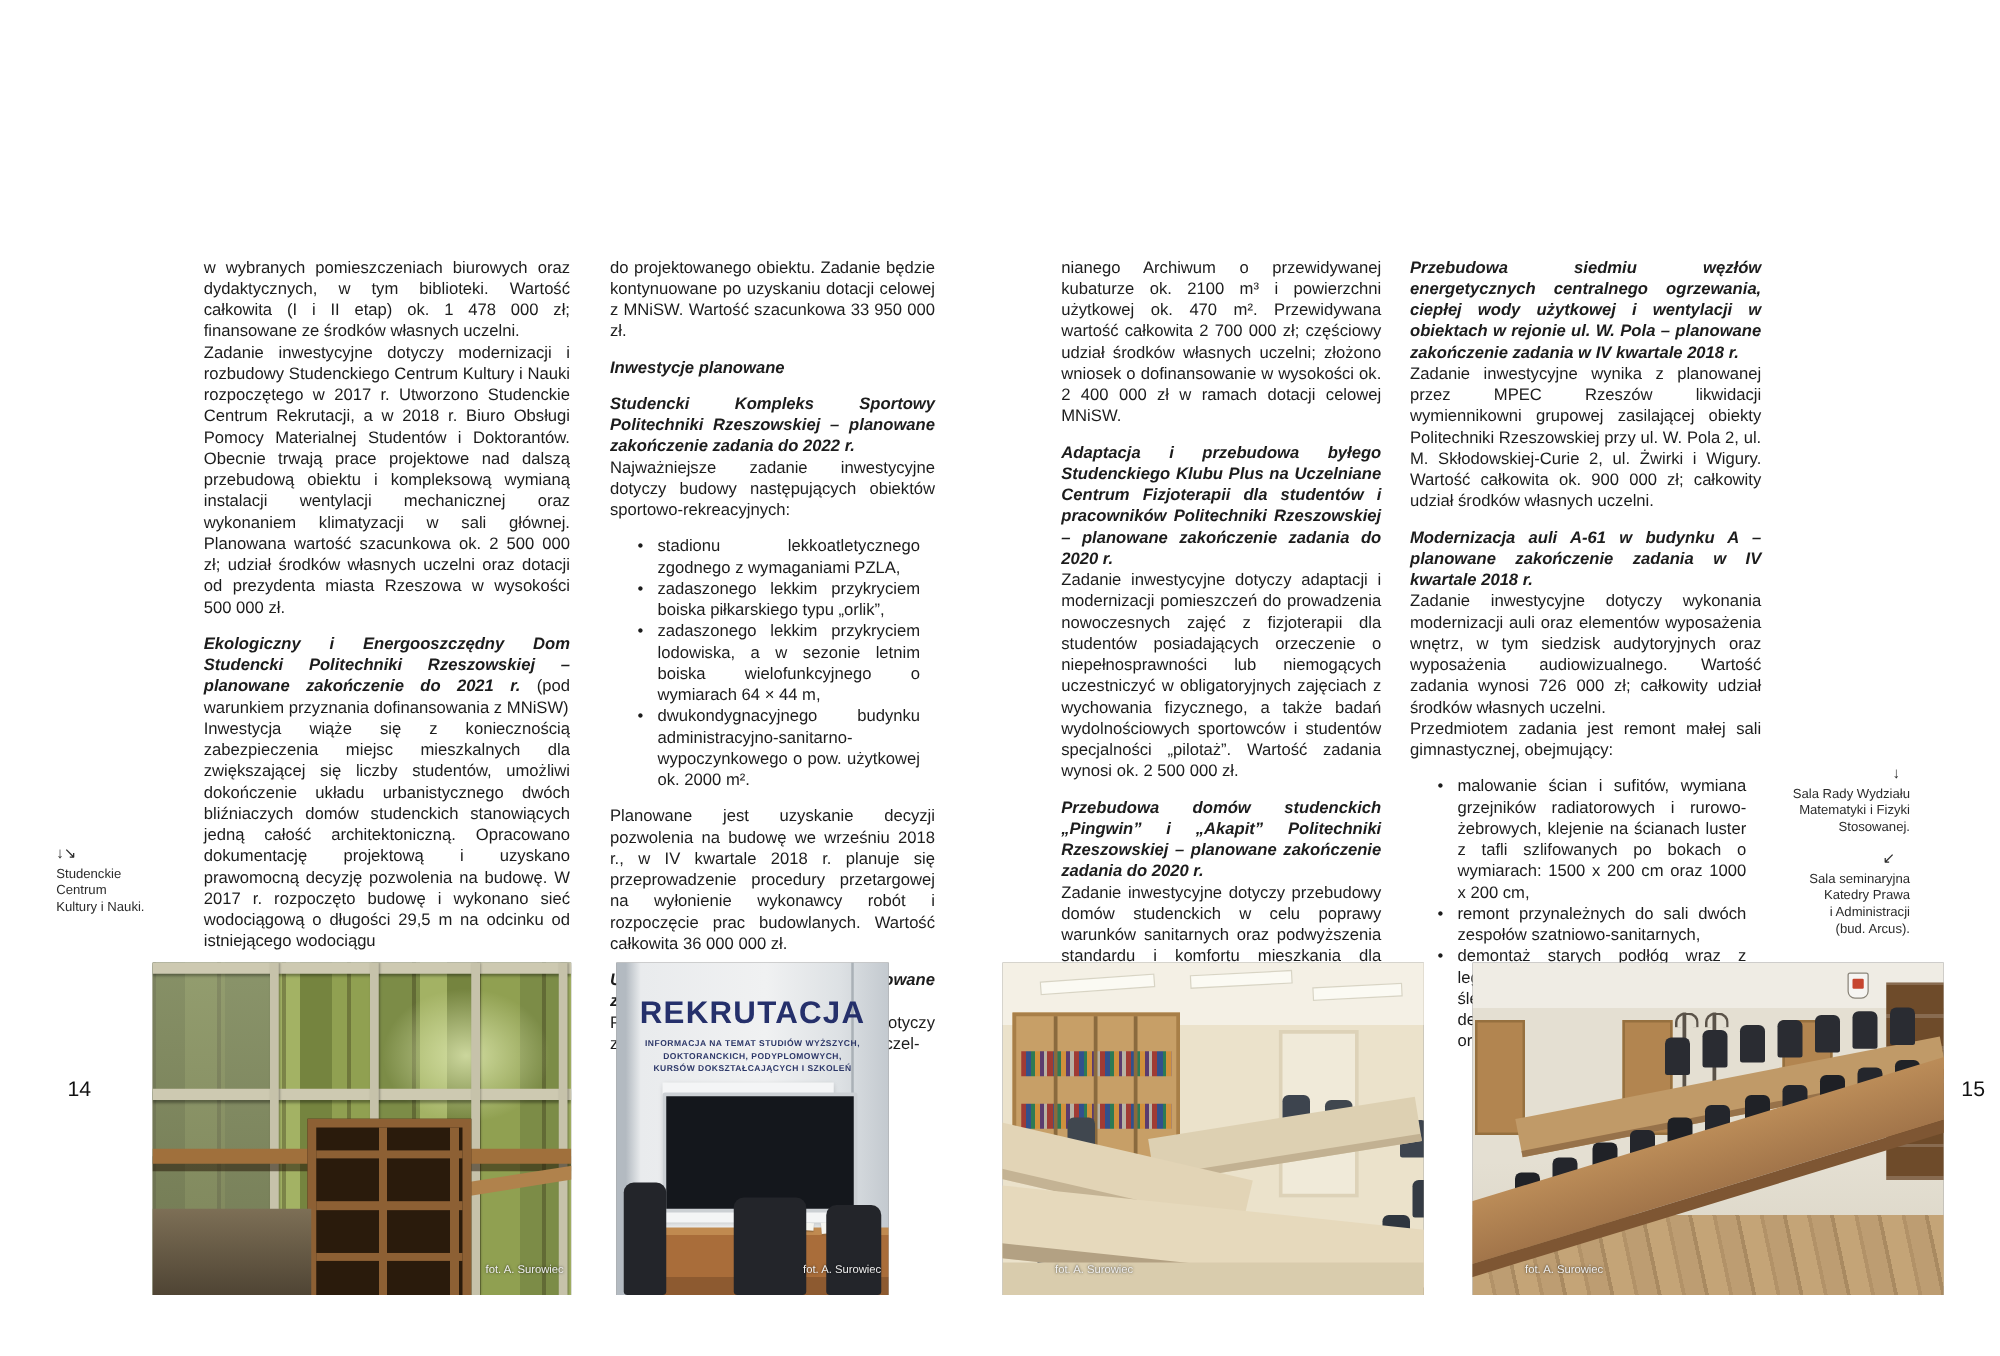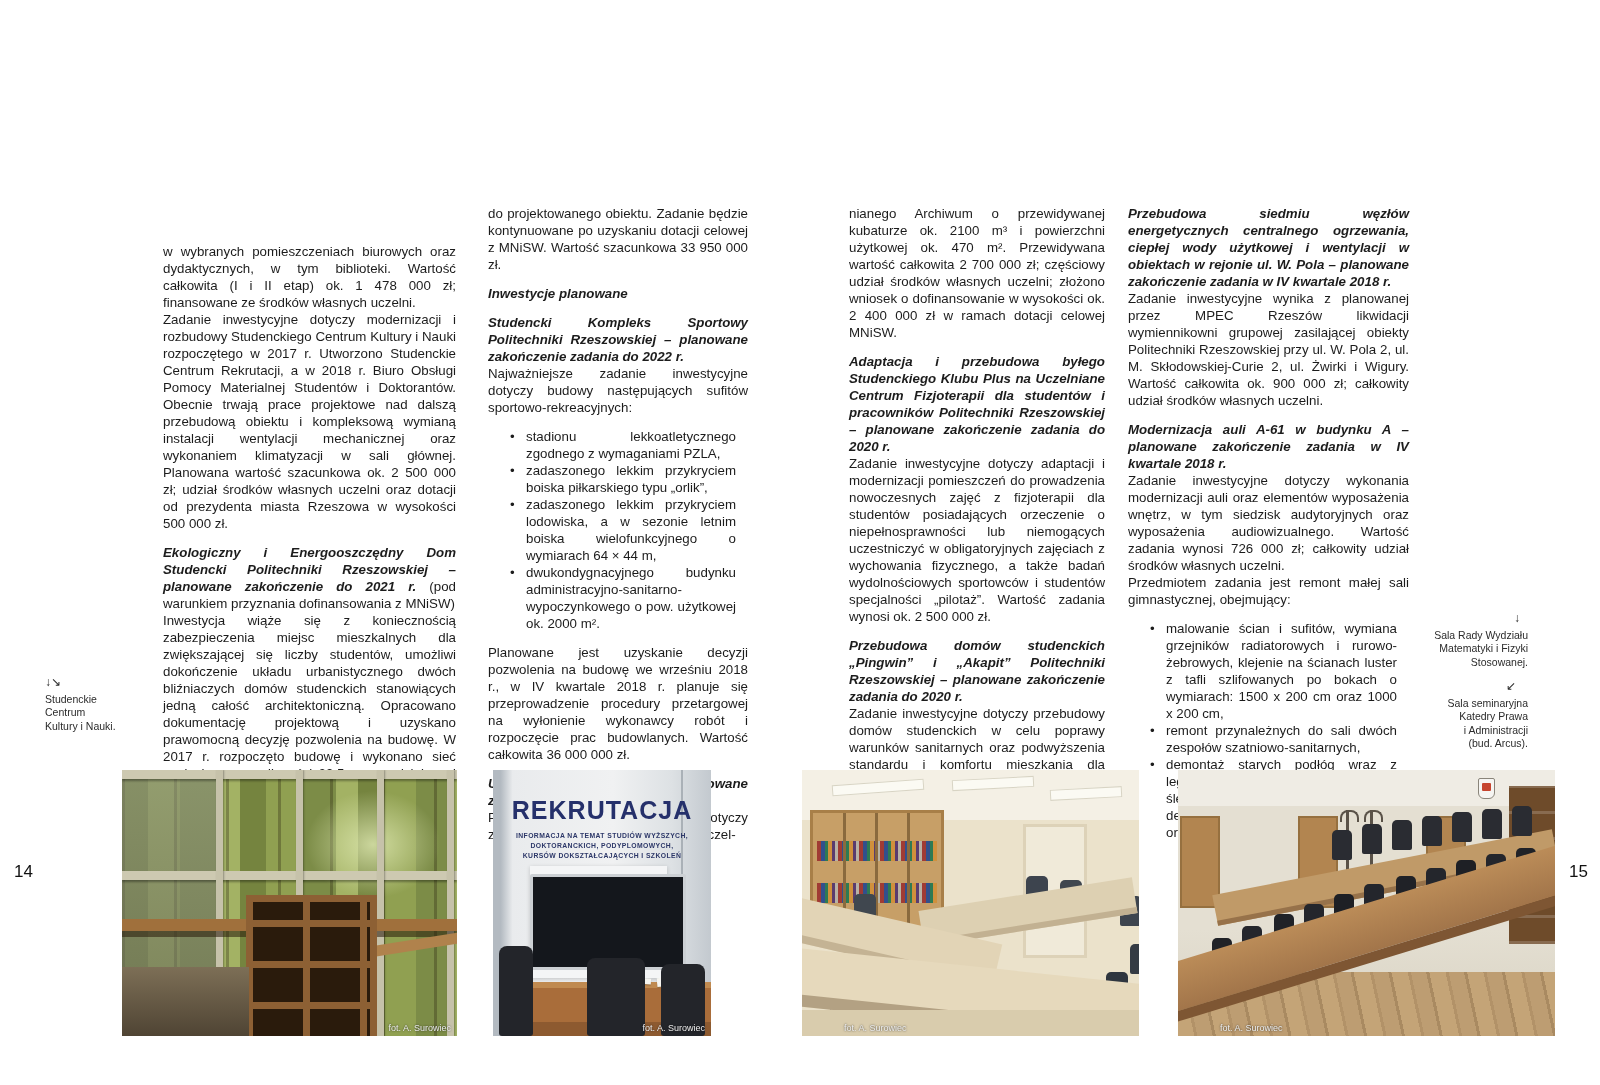--- a/index.html
+++ b/index.html
@@ -6,44 +6,44 @@
   .spread{position:relative;width:1600px;height:1085px;background:#ffffff;overflow:hidden;
           font-family:"Liberation Sans",sans-serif;color:#1c1c1c;}
   
   .col{position:absolute;top:205px;font-size:13.3px;line-height:17px;text-align:justify;color:#1c1c1c;}
   .col p{margin:0;}
   .col .gap{margin-top:12px;}
   .h{font-weight:700;font-style:italic;}
   ul.bl{margin:12px;padding:0;list-style:none;}
   ul.bl li{position:relative;padding-left:26px;text-align:justify;}
   ul.bl li::before{content:"\2022";position:absolute;left:10px;top:0;}
-  .c1{left:163px;width:293px;margin-top:38px;}
+  .c1{left:163px;width:293px;}
   .c2{left:488px;width:260px;}
   .c3{left:849px;width:256px;}
   .c4{left:1128px;width:281px;}
   
   .mcap{position:absolute;font-size:10.5px;line-height:13.5px;color:#2b2b2b;}
   .mcap .arrow{font-size:12px;display:block;margin-bottom:3px;}
   .mcap span{display:block;}
   .cap-left{left:45px;top:676px;width:112px;text-align:left;}
   .cap-r1{right:72px;top:612px;width:112px;text-align:right;}
   .cap-r1 .arrow{padding-right:8px;}
   .cap-r2{right:72px;top:680px;width:112px;text-align:right;}
   .cap-r2 .arrow{padding-right:12px;}
   
-  .pagenum{position:absolute;top:862px;font-size:17px;color:#111;}
+  .pagenum{position:absolute;top:862px;font-size:17px;color:#111;margin-left:40px;}
   .pn-left{left:14px;}
   .pn-right{right:12px;}
   
   .photo{position:absolute;top:770px;height:266px;overflow:hidden;background:#888;}
   .ph1{left:122px;width:335px;}
   .ph2{left:493px;width:218px;}
   .ph3{left:802px;width:337px;}
   .ph4{left:1178px;width:377px;}
-  .credit{position:absolute;bottom:3px;font-size:9px;color:#efefef;text-shadow:0 0 2px rgba(0,0,0,.75);z-index:30;padding-left:36px;}
+  .credit{position:absolute;bottom:16px;font-size:9px;color:#efefef;text-shadow:0 0 2px rgba(0,0,0,.75);z-index:30;padding-left:36px;}
   .cr-r{right:6px;} .cr-l{left:6px;}
   .abs{position:absolute;}
   
   .p1-trees{inset:0;background:
       repeating-linear-gradient(90deg, rgba(50,45,20,.35) 0 3px, rgba(0,0,0,0) 3px 52px),
       repeating-linear-gradient(90deg,#75843f 0 26px,#90a051 26px 58px,#7c8c47 58px 96px,#a3b264 96px 118px);}
   .p1-light{left:55%;top:8%;width:40%;height:40%;background:radial-gradient(closest-side,rgba(225,235,180,.8),rgba(225,235,180,0));}
   .p1-hbar{left:0;width:100%;height:9px;background:#cdc9b1;box-shadow:0 2px 2px rgba(0,0,0,.35);}
   .p1-vbar{top:0;height:100%;width:7px;background:#c6c2aa;box-shadow:1px 0 2px rgba(0,0,0,.3);}
   .p1-pane{left:0;top:0;width:29%;height:100%;background:linear-gradient(180deg,rgba(150,155,135,.55),rgba(110,112,95,.6));}
@@ -112,21 +112,21 @@
     <p>w wybranych pomieszczeniach biurowych oraz dydaktycznych, w tym biblioteki. Wartość całkowita (I i II etap) ok. 1 478 000 zł; finansowane ze środków własnych uczelni.</p>
     <p>Zadanie inwestycyjne dotyczy modernizacji i rozbudowy Studenckiego Centrum Kultury i Nauki rozpoczętego w 2017 r. Utworzono Studenckie Centrum Rekrutacji, a w 2018 r. Biuro Obsługi Pomocy Materialnej Studentów i Doktorantów. Obecnie trwają prace projektowe nad dalszą przebudową obiektu i kompleksową wymianą instalacji wentylacji mechanicznej oraz wykonaniem klimatyzacji w sali głównej. Planowana wartość szacunkowa ok. 2 500 000 zł; udział środków własnych uczelni oraz dotacji od prezydenta miasta Rzeszowa w wysokości 500 000 zł.</p>
     <p class="gap"><span class="h">Ekologiczny i Energooszczędny Dom Studencki Politechniki Rzeszowskiej – planowane zakończenie do 2021 r.</span><span> (pod warunkiem przyznania dofinansowania z MNiSW)</span></p>
     <p>Inwestycja wiąże się z koniecznością zabezpieczenia miejsc mieszkalnych dla zwiększającej się liczby studentów, umożliwi dokończenie układu urbanistycznego dwóch bliźniaczych domów studenckich stanowiących jedną całość architektoniczną. Opracowano dokumentację projektową i uzyskano prawomocną decyzję pozwolenia na budowę. W 2017 r. rozpoczęto budowę i wykonano sieć wodociągową o długości 29,5 m na odcinku od istniejącego wodociągu</p>
   </div>
 
   <div class="col c2">
     <p>do projektowanego obiektu. Zadanie będzie kontynuowane po uzyskaniu dotacji celowej z MNiSW. Wartość szacunkowa 33 950 000 zł.</p>
     <p class="gap h">Inwestycje planowane</p>
     <p class="gap h">Studencki Kompleks Sportowy Politechniki Rzeszowskiej – planowane zakończenie zadania do 2022 r.</p>
-    <p>Najważniejsze zadanie inwestycyjne dotyczy budowy następujących sufitów sportowo-rekreacyjnych:</p>
+    <p>Najważniejsze zadanie inwestycyjne dotyczy budowy następujących obiektów sportowo-rekreacyjnych:</p>
     <ul class="bl">
       <li>stadionu lekkoatletycznego zgodnego z wymaganiami PZLA,</li>
       <li>zadaszonego lekkim przykryciem boiska piłkarskiego typu „orlik”,</li>
       <li>zadaszonego lekkim przykryciem lodowiska, a w sezonie letnim boiska wielofunkcyjnego o wymiarach 64 × 44 m,</li>
       <li>dwukondygnacyjnego budynku administracyjno-sanitarno-wypoczynkowego o pow. użytkowej ok. 2000 m².</li>
     </ul>
     <p>Planowane jest uzyskanie decyzji pozwolenia na budowę we wrześniu 2018 r., w IV kwartale 2018 r. planuje się przeprowadzenie procedury przetargowej na wyłonienie wykonawcy robót i rozpoczęcie prac budowlanych. Wartość całkowita 36 000 000 zł.</p>
     <p class="gap h">Uczelniane Archiwum PRz – planowane zakończenie zadania do 2020 r.</p>
     <p>Planowane zadanie inwestycyjne dotyczy zaprojektowania i budowy budynku Uczel-</p>
   </div>

